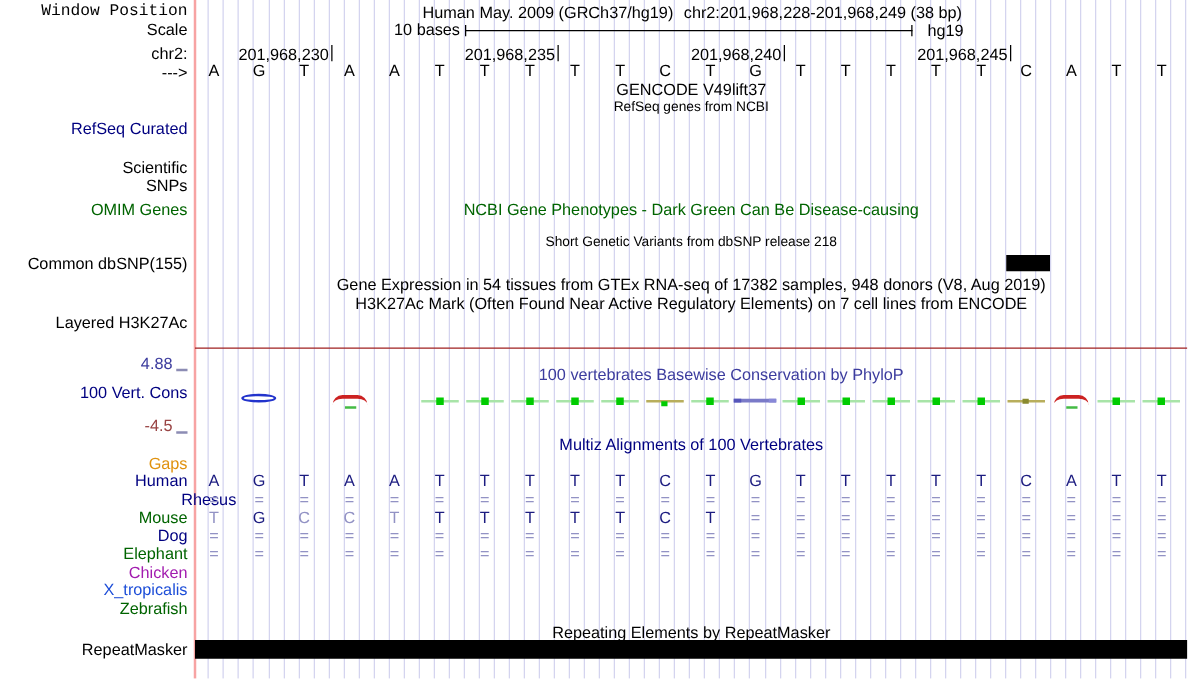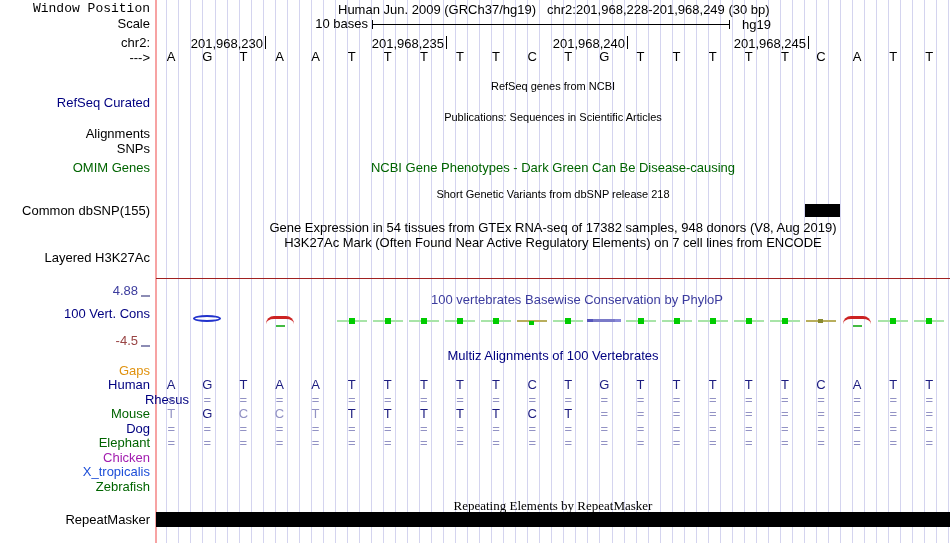--- a/index.html
+++ b/index.html
@@ -109,22 +109,22 @@
       <div class="grid" style="left: 888.2px;"></div>
       <div class="grid" style="left: 900.23px;"></div>
       <div class="grid" style="left: 912.26px;"></div>
       <div class="grid" style="left: 924.29px;"></div>
       <div class="grid" style="left: 936.32px;"></div>
       <div class="grid" style="left: 948.35px;"></div>
     </div>
   <div id="pink-line"></div>
 
   <div class="lbl" style="right:800px;top:2px;font-family:Liberation Mono, monospace;">Window Position</div>
-  <div style="position:absolute;left:338px;top:2px;white-space:nowrap;">Human Jun. 2009 (GRCh37/hg19)</div>
-  <div style="position:absolute;left:547px;top:2px;white-space:nowrap;">chr2:201,968,228-201,968,249 (30 bp)</div>
+  <div style="position:absolute;left:338px;top:2px;white-space:nowrap;">Human May. 2009 (GRCh37/hg19)</div>
+  <div style="position:absolute;left:547px;top:2px;white-space:nowrap;">chr2:201,968,228-201,968,249 (38 bp)</div>
 
   <div class="lbl" style="right:800px;top:17px;">Scale</div>
   <div class="lbl" style="right:582px;top:17px;">10 bases</div>
   <div id="scale-line"></div>
   <div style="position:absolute;left:742px;top:17px;">hg19</div>
 
   <div class="lbl" style="right:800px;top:36px;">chr2:</div>
   <div id="ruler">
       <div style="position: absolute; right: 687px; top: 36px; white-space: nowrap;">201,968,230</div>
       <div class="rtick" style="left: 265px; top: 36px;"></div>
@@ -155,25 +155,25 @@
       <div class="base" style="left: 658.6px; top: 50px;">T</div>
       <div class="base" style="left: 694.7px; top: 50px;">T</div>
       <div class="base" style="left: 730.8px; top: 50px;">T</div>
       <div class="base" style="left: 766.9px; top: 50px;">T</div>
       <div class="base" style="left: 803px; top: 50px;">C</div>
       <div class="base" style="left: 839.1px; top: 50px;">A</div>
       <div class="base" style="left: 875.2px; top: 50px;">T</div>
       <div class="base" style="left: 911.3px; top: 50px;">T</div>
     </div>
 
+  <div class="ctr" style="top:65px;">GENCODE V49lift37</div>
   <div class="ctr sm" style="top:81px;">RefSeq genes from NCBI</div>
   <div class="lbl navy" style="right:800px;top:96px;">RefSeq Curated</div>
 
-  <div class="ctr sm" style="top:112px;">Publications: Sequences in Scientific Articles</div>
-  <div class="lbl" style="right:800px;top:127px;">Alignments</div>
+  <div class="lbl" style="right:800px;top:127px;">Scientific</div>
   <div class="lbl" style="right:800px;top:142px;">SNPs</div>
 
   <div class="ctr green" style="top:161px;">NCBI Gene Phenotypes - Dark Green Can Be Disease-causing</div>
   <div class="lbl green" style="right:800px;top:161px;">OMIM Genes</div>
 
   <div class="ctr sm" style="top:189px;">Short Genetic Variants from dbSNP release 218</div>
   <div class="lbl" style="right:800px;top:204px;">Common dbSNP(155)</div>
   <div id="dbsnp-box"></div>
 
   <div class="ctr" style="top:221px;">Gene Expression in 54 tissues from GTEx RNA-seq of 17382 samples, 948 donors (V8, Aug 2019)</div>
@@ -344,17 +344,17 @@
       <div class="base eq" style="left: 658.6px; top: 436px;">=</div>
       <div class="base eq" style="left: 694.7px; top: 436px;">=</div>
       <div class="base eq" style="left: 730.8px; top: 436px;">=</div>
       <div class="base eq" style="left: 766.9px; top: 436px;">=</div>
       <div class="base eq" style="left: 803px; top: 436px;">=</div>
       <div class="base eq" style="left: 839.1px; top: 436px;">=</div>
       <div class="base eq" style="left: 875.2px; top: 436px;">=</div>
       <div class="base eq" style="left: 911.3px; top: 436px;">=</div>
     </div>
 
-  <div class="ctr" style="top:499px;font-family:Liberation Serif, serif;">Repeating Elements by RepeatMasker</div>
+  <div class="ctr" style="top:499px;">Repeating Elements by RepeatMasker</div>
   <div class="lbl" style="right:800px;top:513px;">RepeatMasker</div>
   <div id="rmsk-bar"></div>
 
 </div>
 
 </body></html>

